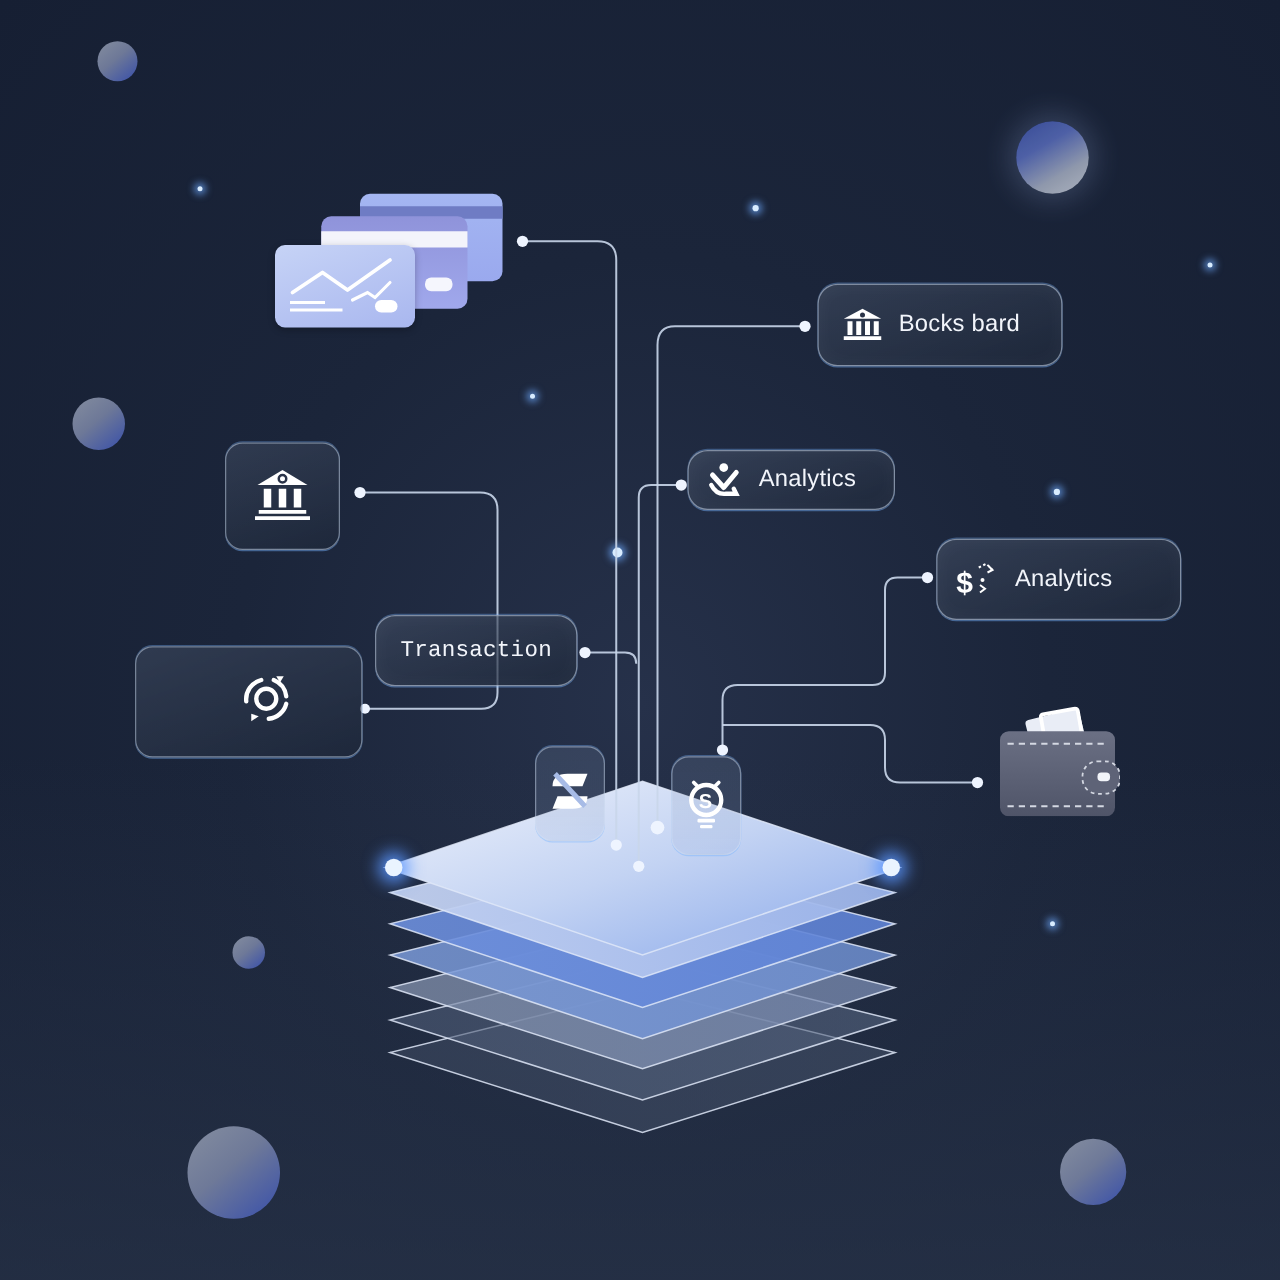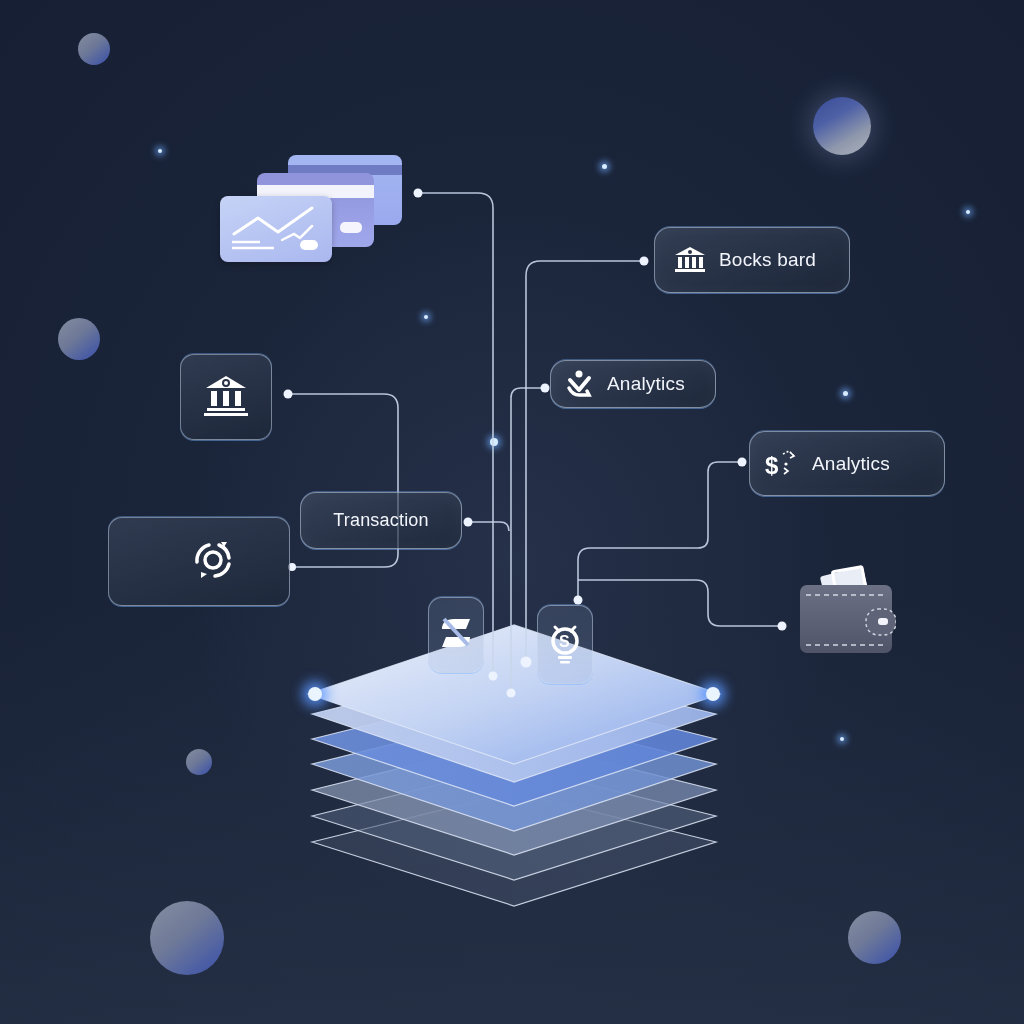--- a/index.html
+++ b/index.html
@@ -212,21 +212,21 @@
         <text x="1" y="26" font-family="Liberation Sans, sans-serif" font-weight="bold" font-size="24" fill="#fff">$</text>
         <path d="M19,6 L25,3 L30,8" fill="none" stroke="#fff" stroke-width="1.6" stroke-dasharray="2,2"></path>
         <path d="M26,10 L30,8 L27,5" fill="none" stroke="#fff" stroke-width="1.6"></path>
         <circle cx="22" cy="16" r="1.6" fill="#fff"></circle>
         <path d="M20,20 L24,23 L20,26" fill="none" stroke="#fff" stroke-width="1.6"></path>
       </svg>
   </span>
   <span>Analytics</span>
 </div>
 
-<div class="pill" style="left:300px;top:492px;width:162px;height:57px;justify-content:center;font-size:18px;">
+<div class="pill" style="left:300px;top:492px;width:162px;height:57px;justify-content:center;font-size:18px;font-family:Liberation Mono, monospace;">
   <span>Transaction</span>
 </div>
 
 <div class="tile" style="left:180px;top:354px;width:92px;height:86px;">
   <span>
     <svg width="48" height="44" viewBox="0 0 48 44">
         <polygon points="24,3 44,15 4,15" fill="#fff"></polygon>
         <circle cx="24" cy="10" r="3" fill="none" stroke="#2a3348" stroke-width="2"></circle>
         <rect x="9" y="18" width="6" height="15" fill="#fff"></rect>
         <rect x="21" y="18" width="6" height="15" fill="#fff"></rect>

